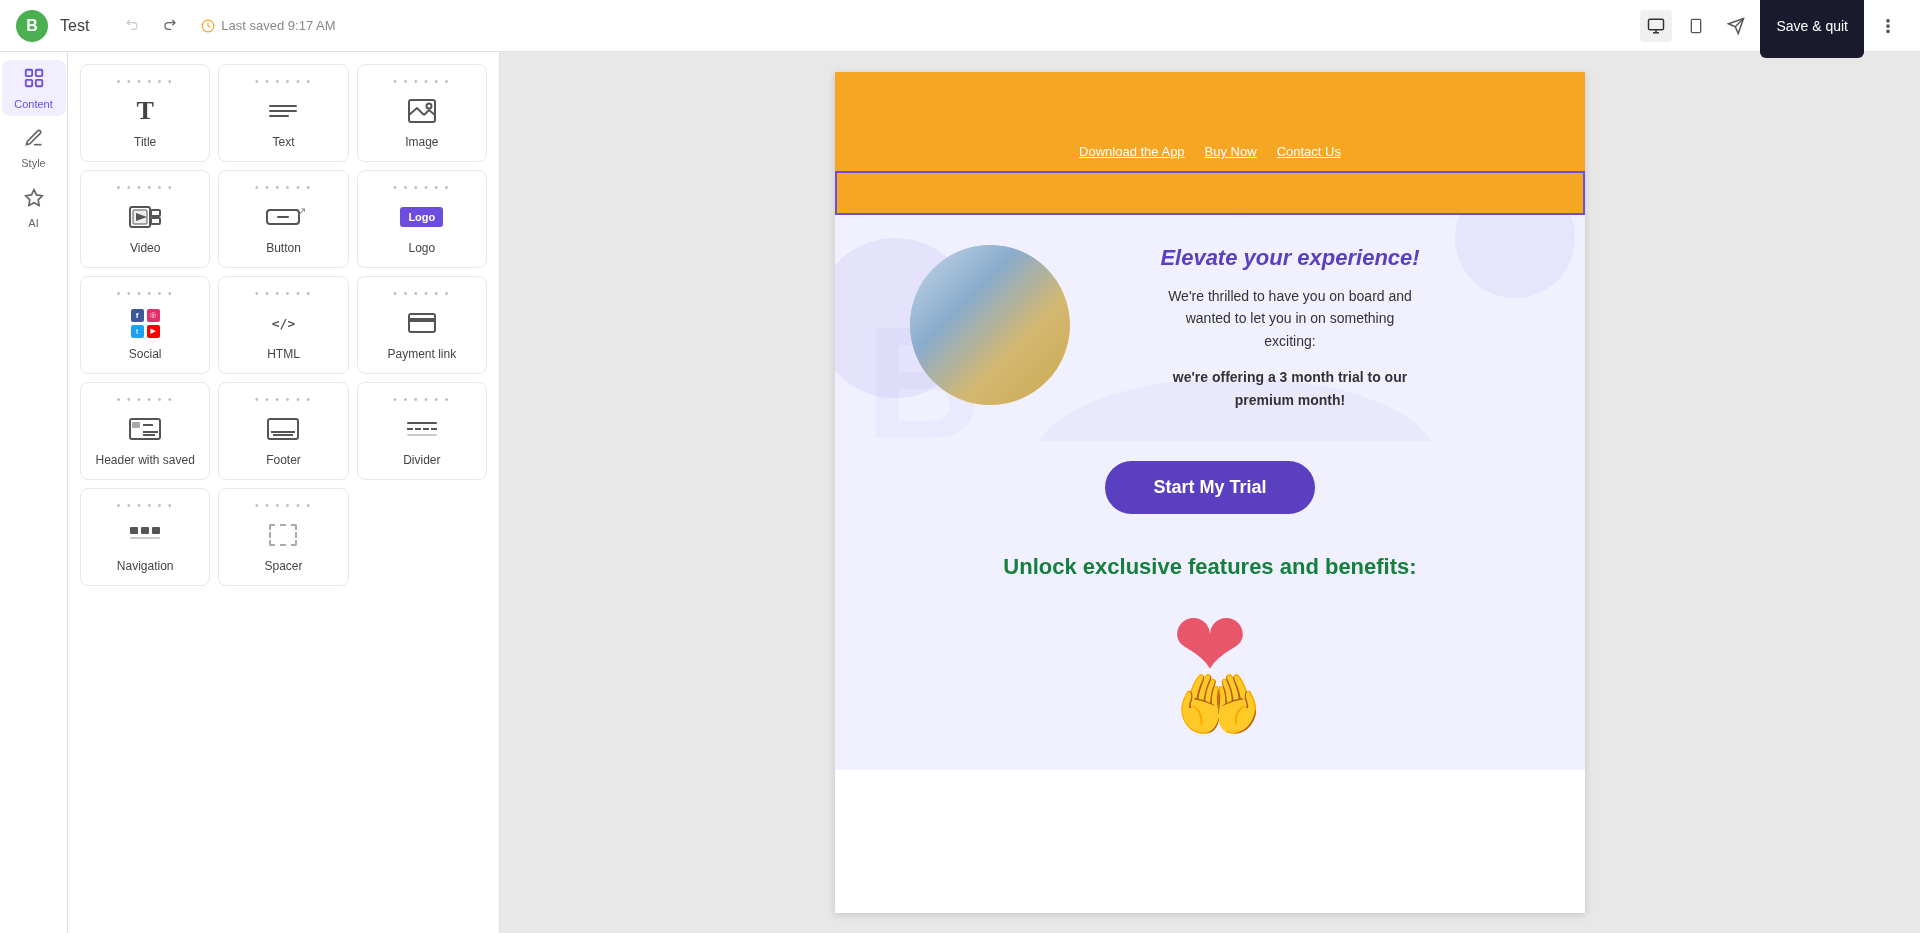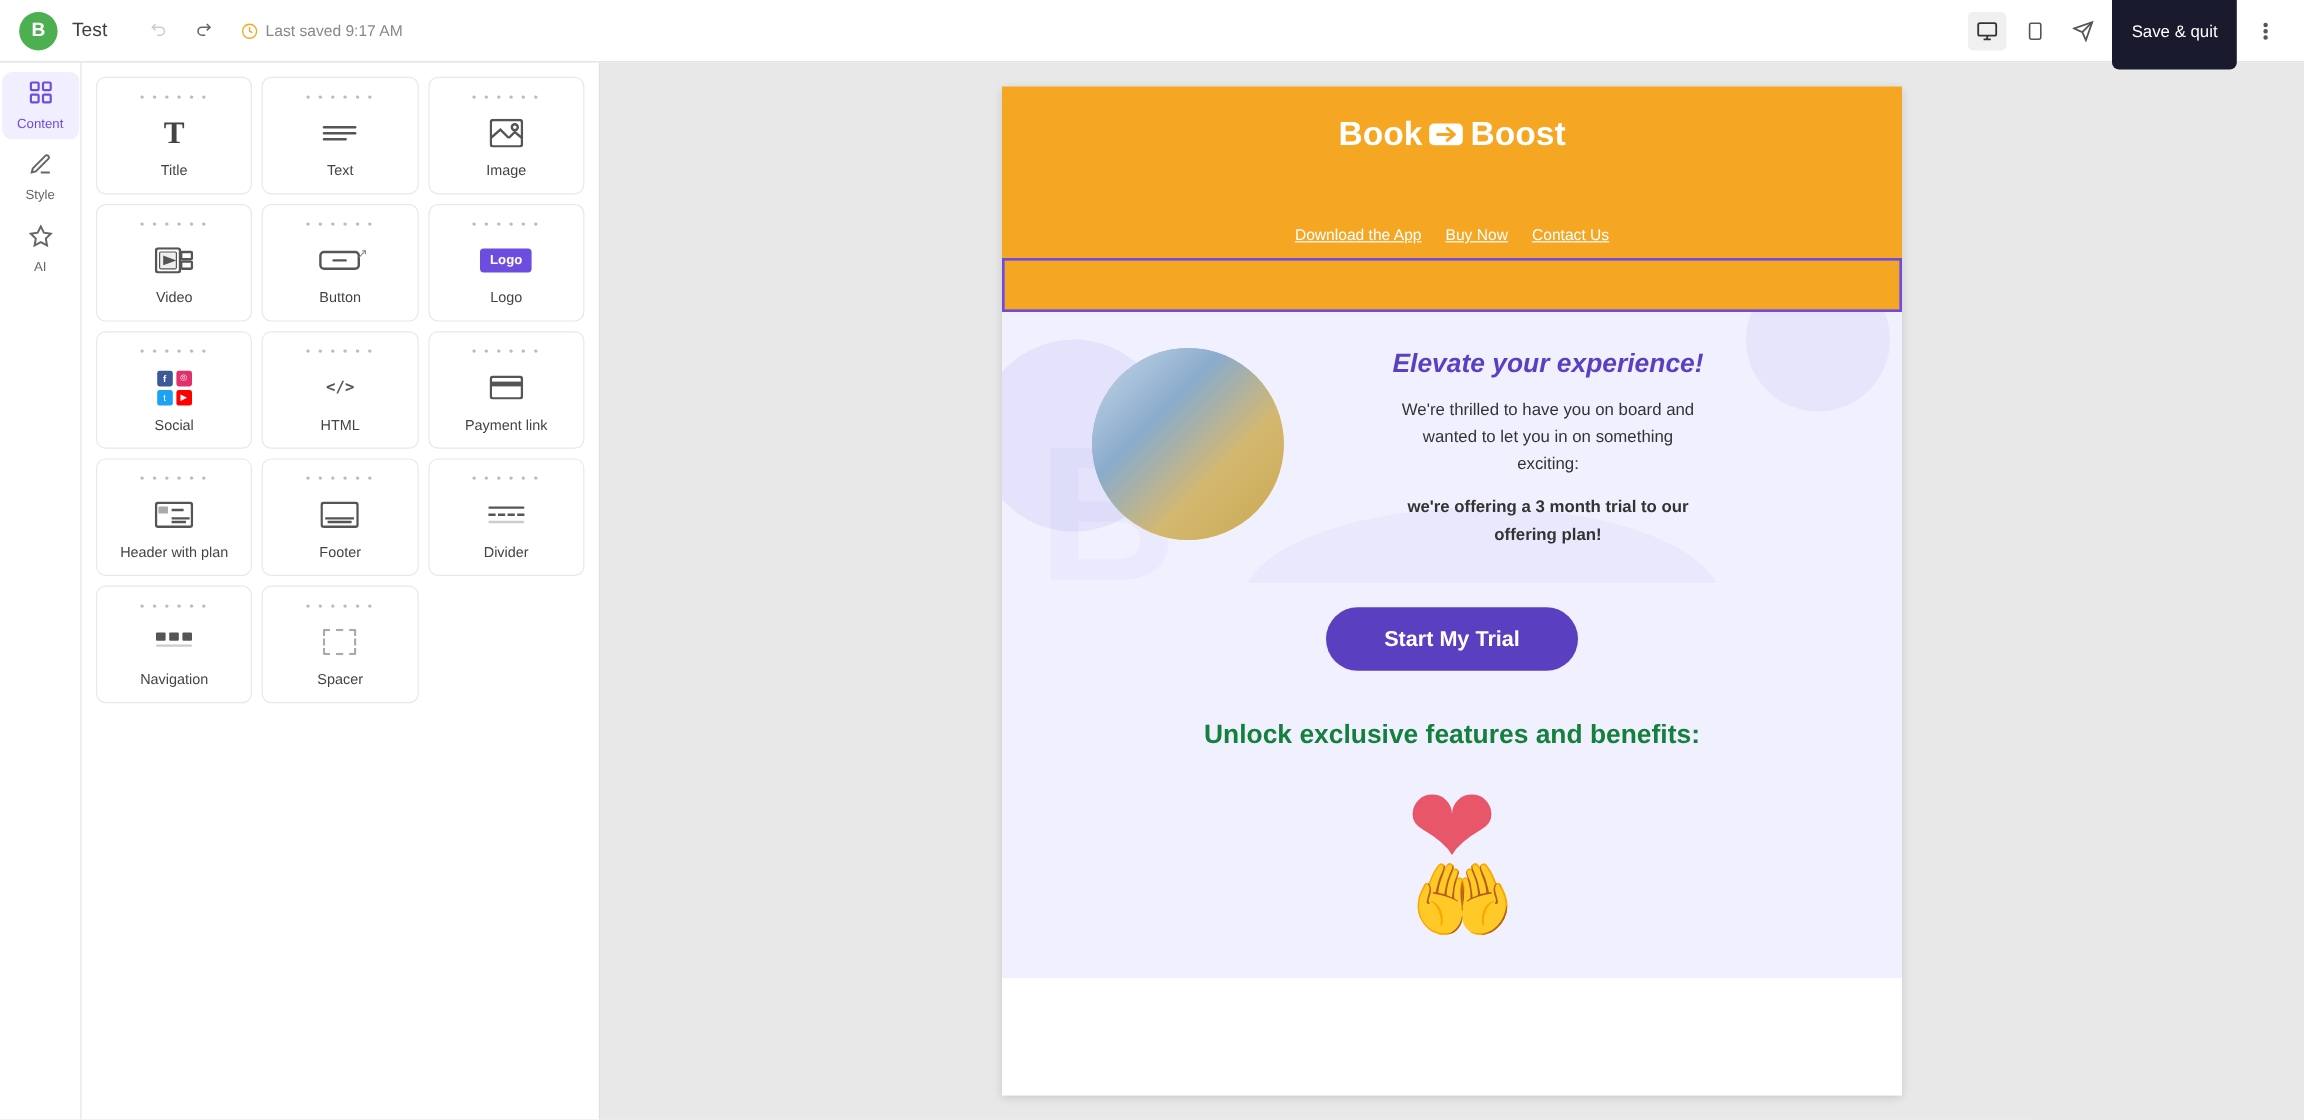--- a/index.html
+++ b/index.html
@@ -475,21 +475,21 @@
         <span class="block-drag-dots">• • • • • •</span>
         <div class="block-icon-area">
           <svg width="32" height="22" viewBox="0 0 32 22" fill="none" stroke="#555" stroke-width="2">
             <rect x="1" y="1" width="30" height="20" rx="2"></rect>
             <rect x="3" y="4" width="8" height="6" rx="1" fill="#aaa" stroke="none"></rect>
             <line x1="14" y1="7" x2="24" y2="7"></line>
             <line x1="14" y1="14" x2="29" y2="14"></line>
             <line x1="14" y1="17" x2="26" y2="17"></line>
           </svg>
         </div>
-        <span class="block-label">Header with plan</span>
+        <span class="block-label">Header with saved</span>
       </div>
 
       <div class="block-item">
         <span class="block-drag-dots">• • • • • •</span>
         <div class="block-icon-area">
           <svg width="32" height="22" viewBox="0 0 32 22" fill="none" stroke="#555" stroke-width="2">
             <rect x="1" y="1" width="30" height="20" rx="2"></rect>
             <line x1="4" y1="14" x2="28" y2="14"></line>
             <line x1="6" y1="17" x2="26" y2="17"></line>
           </svg>
@@ -530,29 +530,20 @@
         <span class="block-label">Spacer</span>
       </div>
 
     </div>
   </div>
 
   <div class="canvas-area">
     <div class="email-canvas">
 
       <div class="email-header">
-        <div class="email-header-logo">
-          <span>Book</span>
-          <span style="background:#fff;color:#f5a623;border-radius:4px;padding:2px 5px;font-size:18px;font-weight:bold;display:inline-flex;align-items:center;">
-            <svg width="18" height="14" viewBox="0 0 18 14" fill="none">
-                <path d="M2 7H16M10 2l6 5-6 5" stroke="#f5a623" stroke-width="2.5" stroke-linecap="round" stroke-linejoin="round"></path>
-              </svg>
-          </span>
-          <span>Boost</span>
-        </div>
         <div class="email-header-nav">
           <a href="#" style="color:#fff;font-size:13px;">Download the App</a>
           <a href="#" style="color:#fff;font-size:13px;">Buy Now</a>
           <a href="#" style="color:#fff;font-size:13px;">Contact Us</a>
         </div>
 
         <div class="selected-block" style="margin:0 -20px;border:2px solid #6c4de0;">
           <svg class="scallop-svg" height="36" viewBox="0 0 750 36" xmlns="http://www.w3.org/2000/svg" preserveAspectRatio="none">
             <path d="M0 36 Q18.75 0 37.5 36 Q56.25 0 75 36 Q93.75 0 112.5 36 Q131.25 0 150 36 Q168.75 0 187.5 36 Q206.25 0 225 36 Q243.75 0 262.5 36 Q281.25 0 300 36 Q318.75 0 337.5 36 Q356.25 0 375 36 Q393.75 0 412.5 36 Q431.25 0 450 36 Q468.75 0 487.5 36 Q506.25 0 525 36 Q543.75 0 562.5 36 Q581.25 0 600 36 Q618.75 0 637.5 36 Q656.25 0 675 36 Q693.75 0 712.5 36 Q731.25 0 750 36 Z" fill="#f5a623"></path>
           </svg>
@@ -578,21 +569,21 @@
 
             <div class="email-text-content">
               <div class="email-headline">Elevate your experience!</div>
               <div class="email-body-text">
                 <span>We're thrilled to have you on board and</span><br>
                 <span>wanted to let you in on something</span><br>
                 <span>exciting:</span>
               </div>
               <div class="email-bold-text">
                 <span>we're offering a 3 month trial to our</span><br>
-                <span>offering plan!</span>
+                <span>premium month!</span>
               </div>
             </div>
           </div>
         </div>
       </div>
 
       <div class="email-cta-section" style="background:#f0f0ff;padding:20px 20px 30px;">
         <button class="email-cta-btn">Start My Trial</button>
       </div>
 

